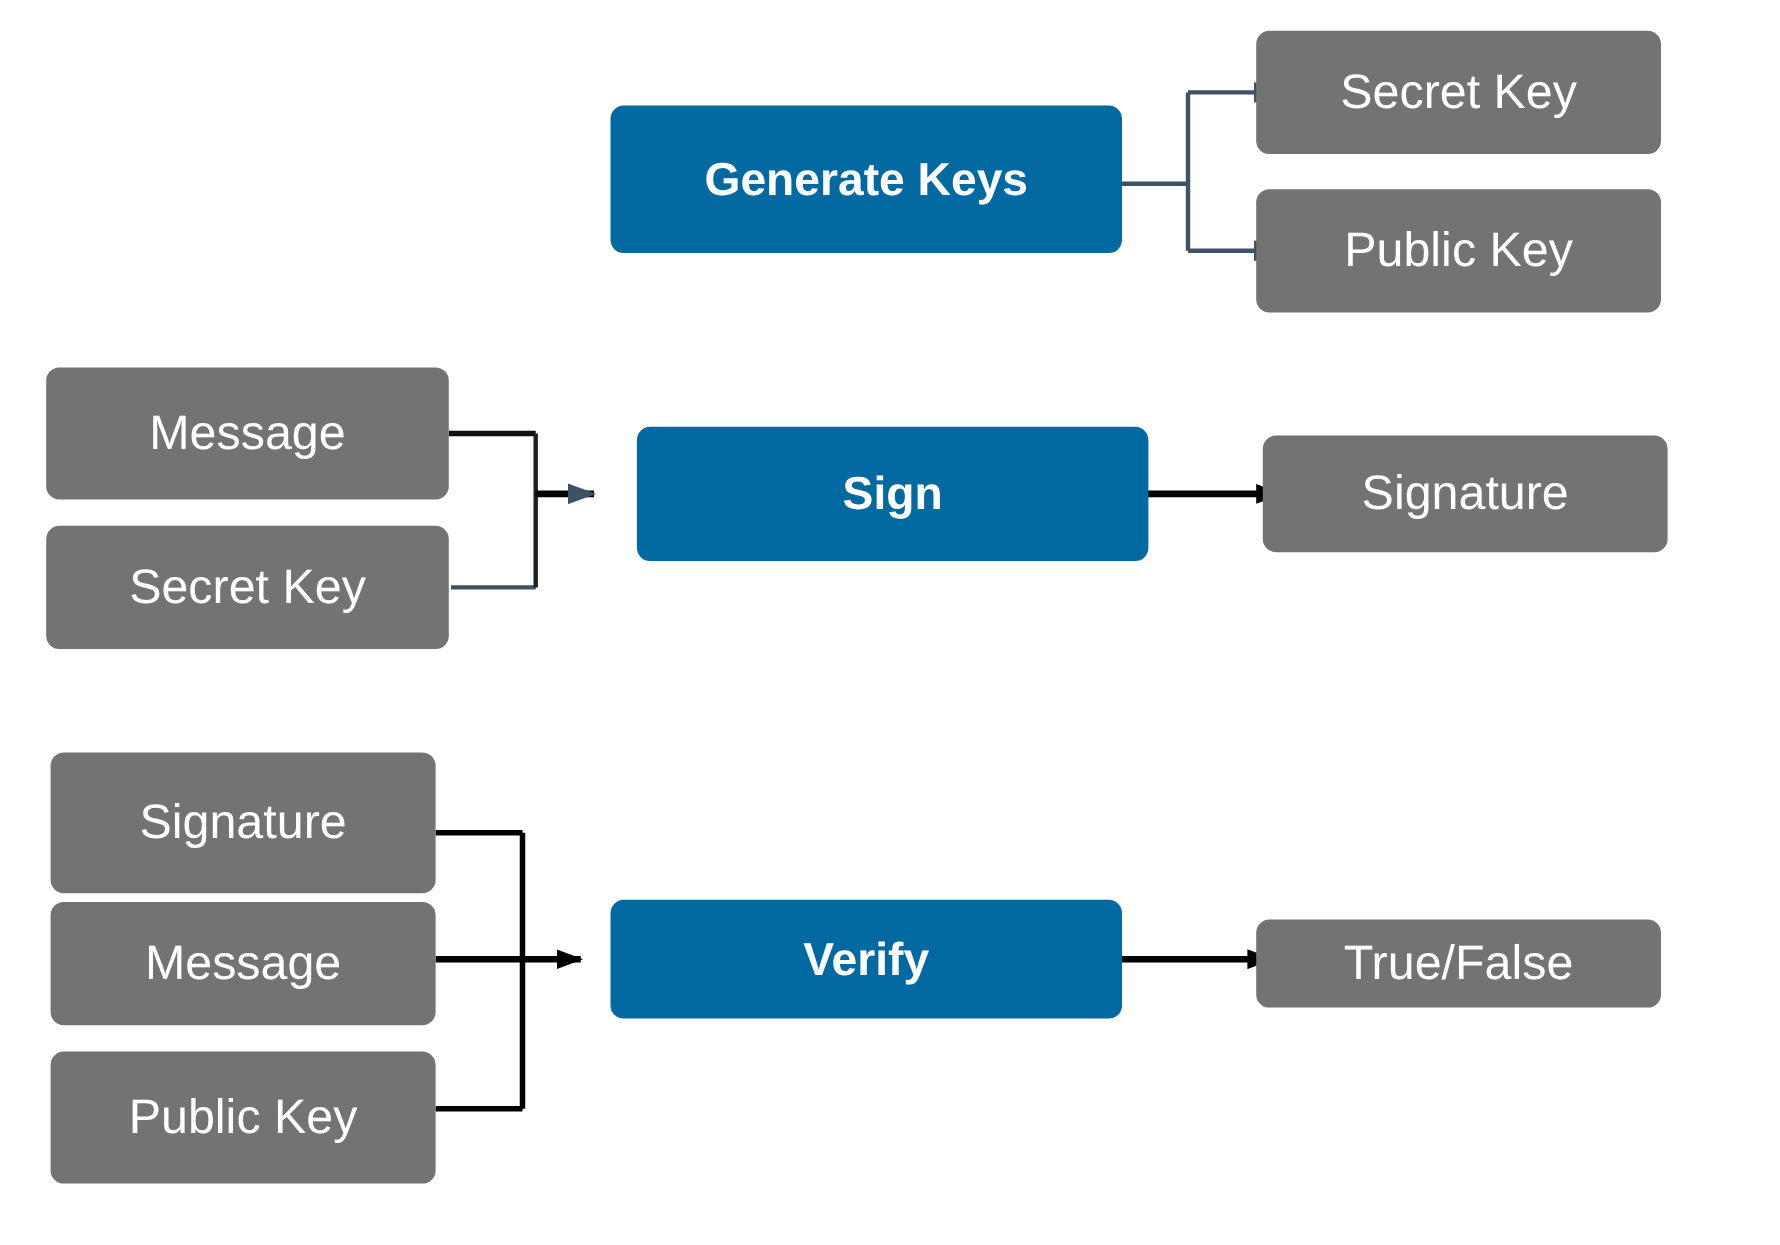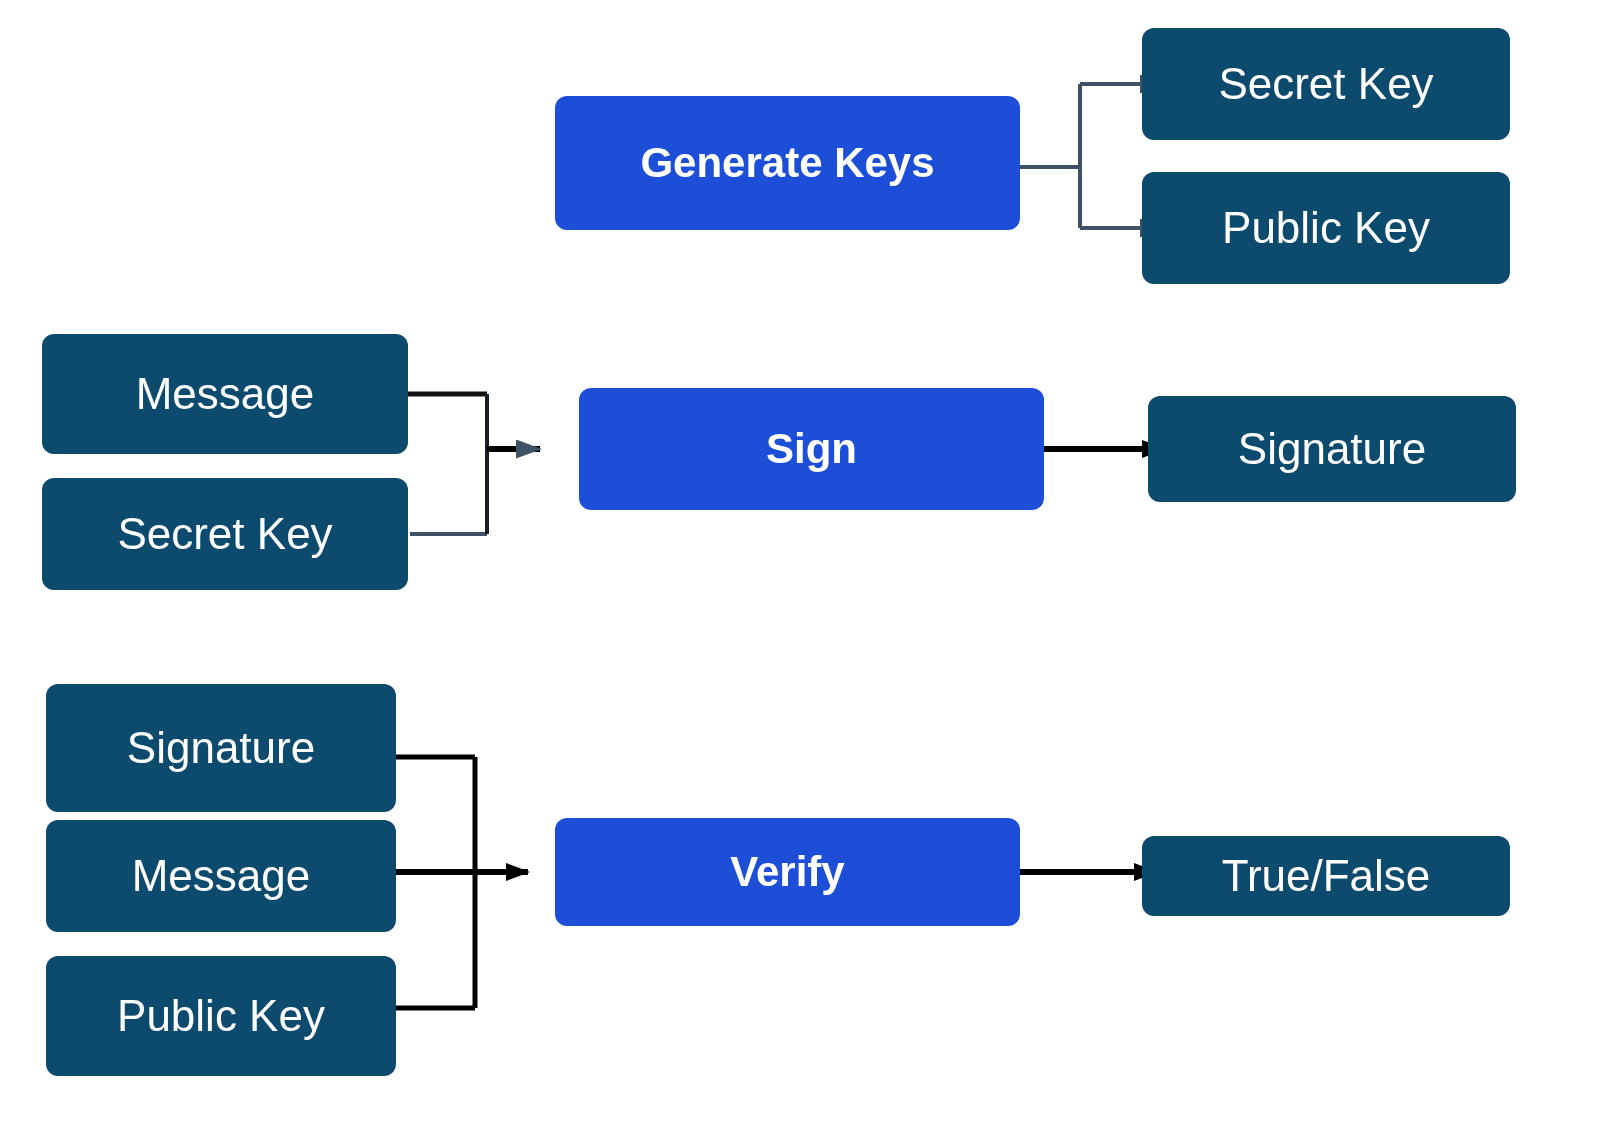--- a/index.html
+++ b/index.html
@@ -15,22 +15,22 @@
     display:flex;
     align-items:center;
     justify-content:center;
     border-radius:12px;
     color:#ffffff;
     text-align:center;
     box-sizing:border-box;
     line-height:1.05;
     user-select:none;
   }
-  .node.blue{ background:#0c4a6e; font-size:44px; font-weight:400; }
-  .node.red { background:#1d4ed8; font-size:42px; font-weight:700; }
+  .node.blue{ background:#737373; font-size:44px; font-weight:400; }
+  .node.red { background:#0369a1; font-size:42px; font-weight:700; }
   svg.wires{
     position:absolute;
     left:0;top:0;
     width:1618px;height:1132px;
     pointer-events:none;
   }
 </style>
 </head>
 <body>
 

